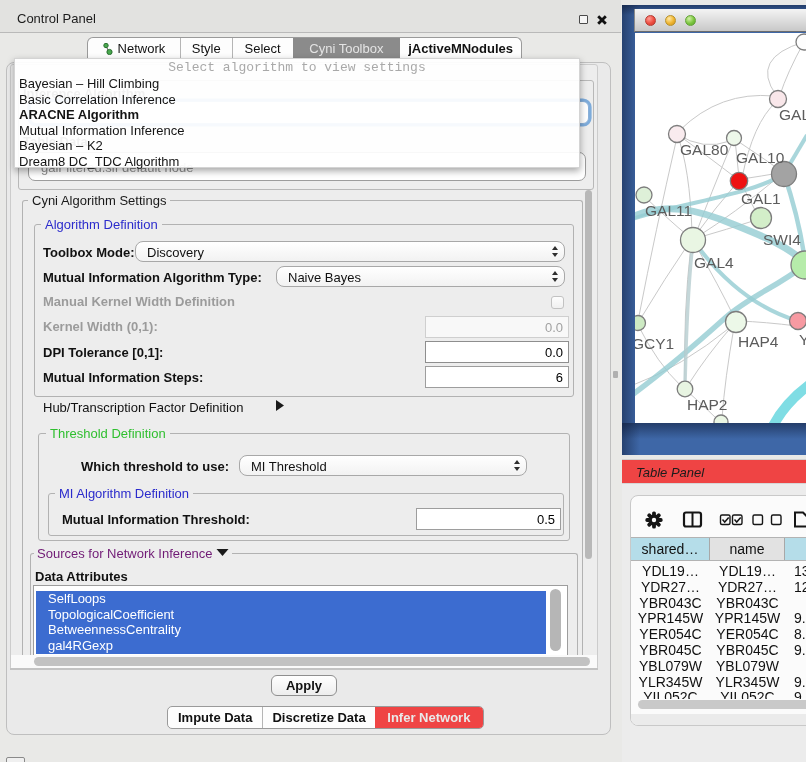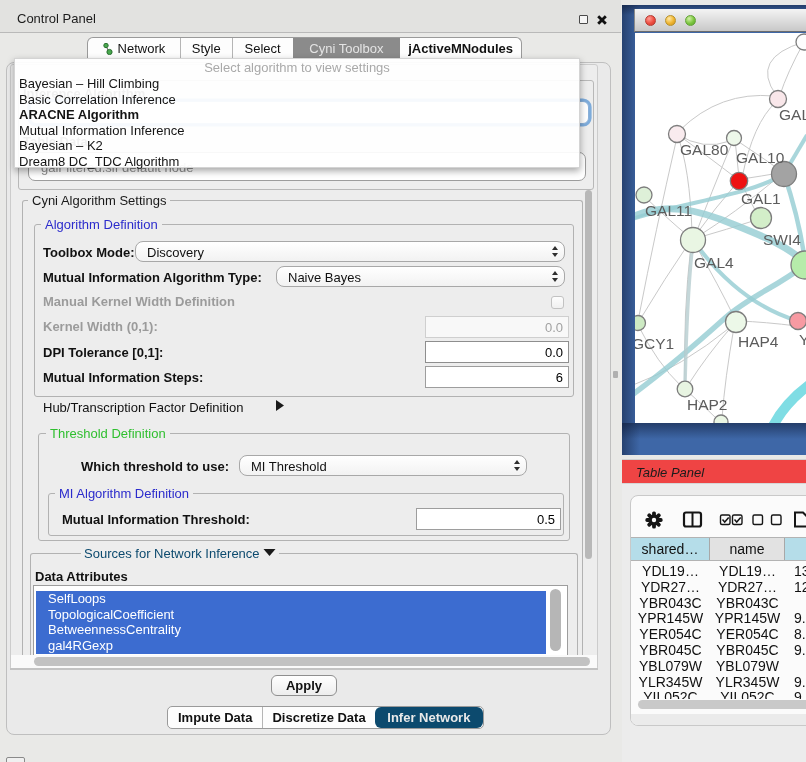--- a/index.html
+++ b/index.html
@@ -41,21 +41,21 @@
 <div class="abs" style="left:23px;top:86px;font-size:13px;font-weight:bold;color:#333;">Inference Algorithm</div>
 <div class="abs" style="left:23px;top:134px;font-size:13px;font-weight:bold;color:#333;">Table Data</div>
 
 <div class="abs" style="left:30px;top:101px;width:559px;height:23px;background:#fff;border:1px solid #8ab0d8;border-radius:6px;box-shadow:0 0 0 2.6px rgba(106,160,215,0.85);"></div>
 
 <div class="abs" style="left:28px;top:152px;width:558px;height:29px;background:#fff;border:1.5px solid #9c9c9c;border-radius:7px;">
   <div class="abs" style="left:12px;top:7px;font-size:13px;color:#8f8f8f;">galFiltered.sif default node</div>
 </div>
 
 <div class="abs" style="left:14px;top:58px;width:566px;height:110px;background:rgba(255,255,255,0.93);border:1px solid #d4d4d4;box-shadow:0 3px 7px rgba(0,0,0,0.35);font-size:13px;color:#141414;">
-  <div style="text-align:center;color:#a9a9a9;height:16px;line-height:16px;margin-top:1px;">Select algorithm to view settings</div>
+  <div style="text-align:center;color:#a9a9a9;height:16px;line-height:16px;margin-top:1px;font-family:Liberation Mono, monospace;">Select algorithm to view settings</div>
   <div style="padding-left:4px;line-height:15.6px;">
     <div>Bayesian – Hill Climbing</div>
     <div>Basic Correlation Inference</div>
     <div style="font-weight:bold;">ARACNE Algorithm</div>
     <div>Mutual Information Inference</div>
     <div>Bayesian – K2</div>
     <div>Dream8 DC_TDC Algorithm</div>
   </div>
 </div>
 
@@ -100,21 +100,21 @@
     <span>MI Threshold</span>
   </div>
 
 <div class="abs" style="left:48px;top:493px;width:516px;height:43px;border:1px solid #b2b2b2;border-radius:3px;"></div>
 <div class="abs" style="left:55px;top:486px;background:#ededed;padding:0 4px;font-size:13px;color:#2b2bcc;">MI Algorithm Definition</div>
 
 <div class="abs" style="left:62px;top:512px;font-size:13px;font-weight:bold;color:#111;">Mutual Information Threshold:</div>
 <div class="abs" style="left:416px;top:508px;width:145px;height:22px;background:#fff;border:1px solid #9d9d9d;font-size:13px;color:#000;text-align:right;line-height:21px;padding-right:5px;">0.5</div>
 
 <div class="abs" style="left:30px;top:553px;width:548px;height:115px;border:1px solid #b2b2b2;border-radius:3px;border-bottom:0;"></div>
-<div class="abs" style="left:34px;top:546px;background:#ededed;padding:0 3px;font-size:13px;color:#0c4a6e;margin-left:47px;">Sources for Network Inference
+<div class="abs" style="left:34px;top:546px;background:#ededed;padding:0 3px;font-size:13px;color:#701a75;">Sources for Network Inference
   <svg width="13" height="9" viewBox="0 0 13 9" style="vertical-align:1px;">
       <path d="M0.5 1 L12.5 1 L6.5 8 Z" fill="#1a1a1a"></path>
     </svg>
 </div>
 <div class="abs" style="left:35px;top:569px;font-size:13px;font-weight:bold;color:#111;">Data Attributes</div>
 
 <div class="abs" style="left:613px;top:371px;width:5px;height:7px;background:#b0b0b0;border-radius:1px;"></div>
 
 <div class="abs" style="left:33px;top:585px;width:535px;height:83px;background:#fff;border:1px solid #9d9d9d;overflow:hidden;">
   <div class="abs" style="left:2px;top:5px;width:510px;height:63px;background:#3c6cd0;color:#fff;font-size:13px;line-height:15.7px;padding-left:12px;">
@@ -128,21 +128,21 @@
 <div class="abs" style="left:11px;top:655px;width:586px;height:14px;background:#fafafa;"></div>
 <div class="abs" style="left:34px;top:657px;width:556px;height:9px;background:#c2c2c2;border-radius:5px;"></div>
 
 <div class="abs" style="left:10px;top:668px;width:588px;height:2px;background:#c3c3c3;"></div>
 
 <div class="abs" style="left:271px;top:675px;width:66px;height:21px;background:linear-gradient(#ffffff,#ededed);border:1px solid #8f8f8f;border-radius:6px;font-size:13px;font-weight:bold;color:#111;text-align:center;line-height:20px;">Apply</div>
 
 <div class="abs" style="left:144px;top:706px;width:317px;height:23px;background:#fdfdfd;border:1px solid #9a9a9a;border-radius:5px;overflow:hidden;display:flex;font-size:13px;font-weight:bold;color:#111;margin-left:23px;">
   <div style="width:96px;display:flex;align-items:center;justify-content:center;border-right:1px solid #b5b5b5;">Impute Data</div>
   <div style="width:112px;display:flex;align-items:center;justify-content:center;">Discretize Data</div>
-  <div style="width:109px;display:flex;align-items:center;justify-content:center;background:#0c4a6e;color:#e9e9e9;border-radius:6px;">Infer Network</div>
+  <div style="width:109px;display:flex;align-items:center;justify-content:center;background:#ef4444;color:#e9e9e9;">Infer Network</div>
 </div>
 
 <div class="abs" style="left:6px;top:757px;width:19px;height:10px;background:#f0f0f0;border:1.5px solid #8a8a8a;border-radius:2px;"></div>
 
 <div class="abs" style="left:622px;top:5px;width:184px;height:450px;background:#3e67a7;"></div>
 
 <div class="abs" style="left:622px;top:5px;width:184px;height:450px;background:
   linear-gradient(to right, rgba(10,20,45,0.45) 0, rgba(10,20,45,0) 18px),
   linear-gradient(to bottom, rgba(10,20,45,0.5) 0, rgba(10,20,45,0) 10px);"></div>
 

